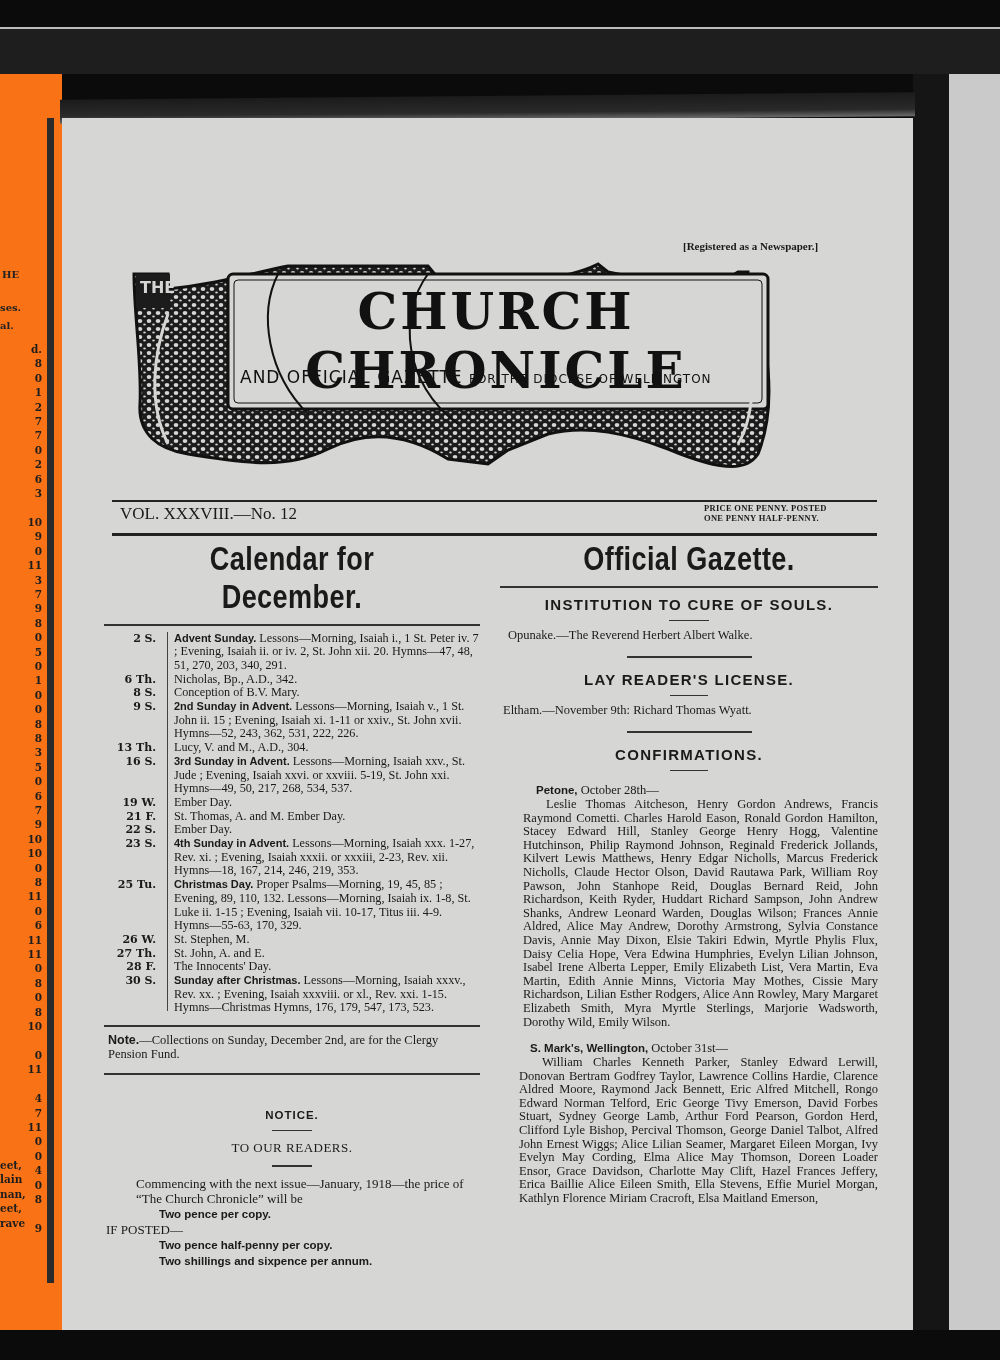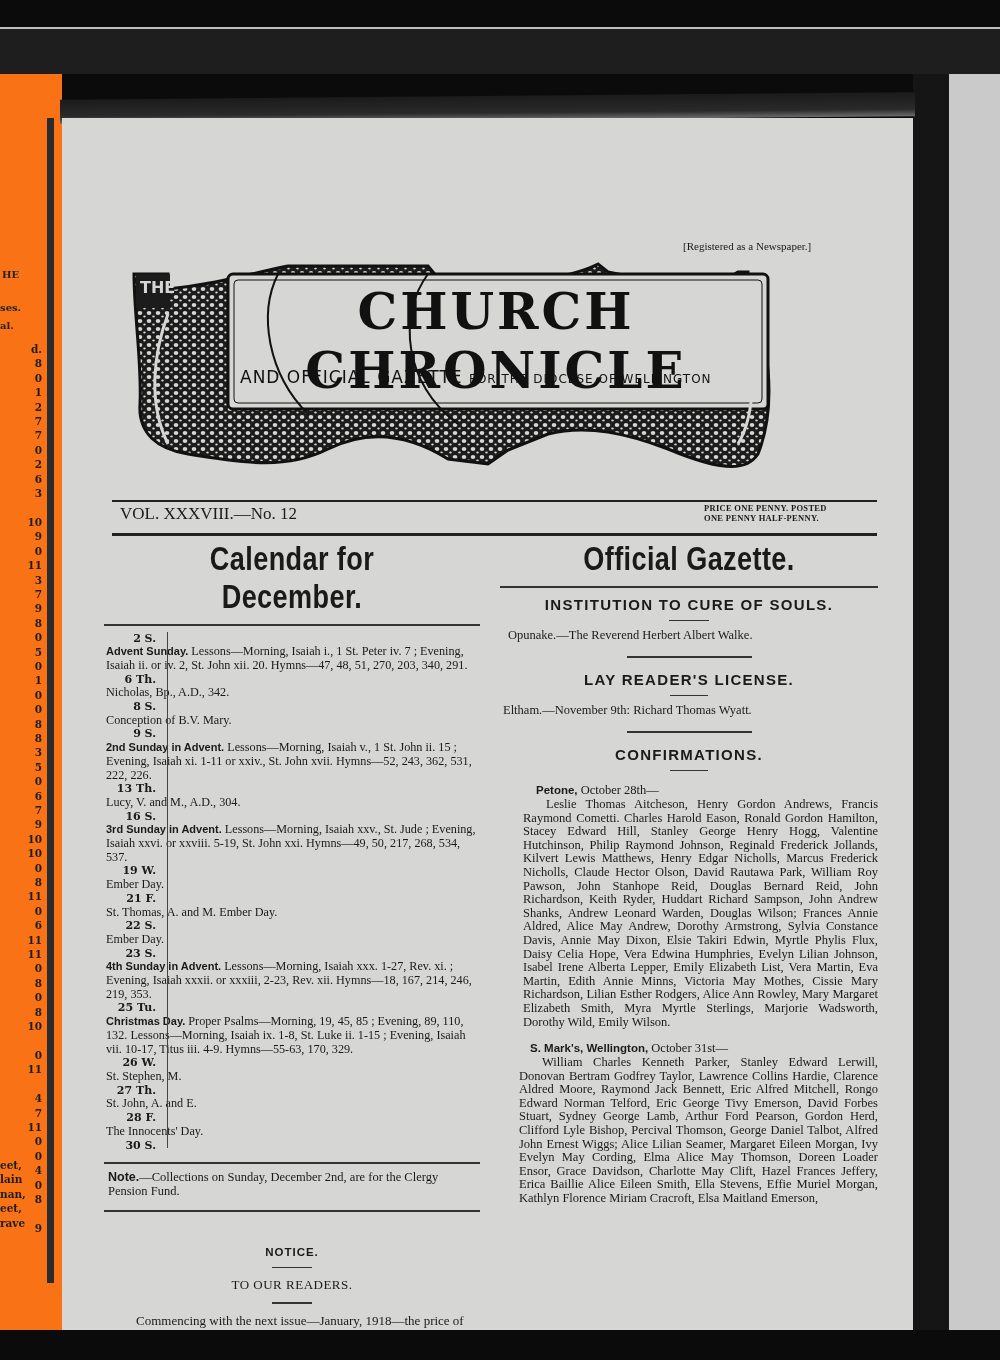--- a/index.html
+++ b/index.html
@@ -13,42 +13,42 @@
   .left-gutter { position:absolute; left:47px; top:118px; width:7px; height:1165px; background:#2b2b2b; }
   .right-gutter { position:absolute; left:913px; top:74px; width:36px; height:1256px; background:#151515; }
   .right-page { position:absolute; left:949px; top:74px; width:51px; height:1256px; background:#cacaca; }
   .top-shadow { position:absolute; left:60px; top:96px; width:855px; height:24px;
                 background:linear-gradient(#1b1b1b, #2a2a2a 70%, #6d6d6d); transform:skewY(-0.5deg); }
   .page { position:absolute; left:62px; top:118px; width:851px; height:1212px; background:#d6d6d4; }
   .edge-num { position:absolute; left:0; font-family:"DejaVu Serif", serif; font-weight:bold; font-size:10px; color:#222; }
   .edge-col { position:absolute; left:2px; width:40px; font-family:"DejaVu Serif", serif; font-weight:bold; font-size:10.5px; line-height:14.4px; color:#1d1d1d; text-align:right; }
 
   
-  .registered { position:absolute; left:683px; top:240px; font-size:11px; font-weight:normal; }
+  .registered { position:absolute; left:683px; top:240px; font-size:11px; font-weight:bold; }
   .masthead { position:absolute; left:128px; top:254px; width:650px; height:225px; }
   .masthead svg { position:absolute; left:0; top:0; }
   .mast-title { position:absolute; left:98px; top:28px; width:540px; text-align:center; font-family:"DejaVu Serif", serif;
                 font-size:50px; letter-spacing:3px; color:#111; font-weight:bold; }
   .mast-sub { position:absolute; left:112px; top:113px; width:560px; font-family:"DejaVu Sans", sans-serif; font-size:17px; letter-spacing:1px; color:#111; }
   .mast-sub small { font-size:12px; }
 
   .issue-line { position:absolute; left:112px; top:500px; width:765px; height:40px; }
   .rule-thick { position:absolute; left:0; width:765px; height:2px; background:#222; }
   .issue-vol { position:absolute; left:8px; top:4px; font-size:17px; }
   .issue-city { position:absolute; left:223px; top:4px; font-size:17px; }
   .issue-price { position:absolute; left:592px; top:3px; font-size:8.5px; font-weight:bold; line-height:10px; letter-spacing:0.3px; }
 
   .col-left { position:absolute; left:104px; top:540px; width:376px; }
   .col-right { position:absolute; left:500px; top:540px; width:378px; }
   h2.section-title { font-family:"Liberation Sans", sans-serif; font-weight:bold; font-size:33px; margin:0; text-align:center;
                       transform:scaleX(0.82); letter-spacing:0.5px; }
   .hr { height:1.5px; background:#333; margin:6px 0; }
   .cal { position:relative; font-size:12.2px; line-height:13.7px; }
   .cal .vline { position:absolute; left:63px; top:0; bottom:4px; width:1px; background:#444; }
-  .cal-row { display:flex;flex-direction:column; }
+  .cal-row { display:flex; }
   .cal-day { width:52px; text-align:right; font-family:"DejaVu Serif", serif; font-weight:bold; font-size:11px; padding-right:16px; flex:none; }
   .cal-text { flex:1; padding-left:2px; }
   .cal-text b { font-family:"Liberation Sans", sans-serif; font-size:11px; }
   .note { font-size:12.5px; line-height:14px; margin-top:6px; padding-left:4px; text-indent:0; }
   .note b { font-family:"Liberation Sans", sans-serif; }
   .notice { margin-top:34px; text-align:center; }
   .notice h4 { font-family:"Liberation Sans", sans-serif; font-weight:bold; font-size:11.5px; letter-spacing:1px; margin:0; }
   .short-rule { width:40px; height:1.5px; background:#333; margin:9px auto; }
   .notice .readers { font-size:13px; letter-spacing:0.5px; }
   .notice-body { font-size:13px; line-height:15px; text-align:left; padding-left:2px; }
@@ -249,20 +249,21 @@
       <div class="cal-row">
         <span class="cal-day">27 Th.</span>
         <span class="cal-text"><b></b><span>St. John, A. and E.</span></span>
       </div>
       <div class="cal-row">
         <span class="cal-day">28 F.</span>
         <span class="cal-text"><b></b><span>The Innocents' Day.</span></span>
       </div>
       <div class="cal-row">
         <span class="cal-day">30 S.</span>
+        <span class="cal-text"><b>Sunday after Christmas.</b><span> Lessons—Morning, Isaiah xxxv., Rev. xx. ; Evening, Isaiah xxxviii. or xl., Rev. xxi. 1-15. Hymns—Christmas Hymns, 176, 179, 547, 173, 523.</span></span>
       </div>
     </div>
   <div class="hr" style="margin-top:10px;"></div>
   <div class="note">
     <b>Note.</b><span>—Collections on Sunday, December 2nd, are for the Clergy Pension Fund.</span>
   </div>
   <div class="hr" style="margin-top:12px;height:2px;"></div>
 
   <div class="notice">
     <h4>NOTICE.</h4>

